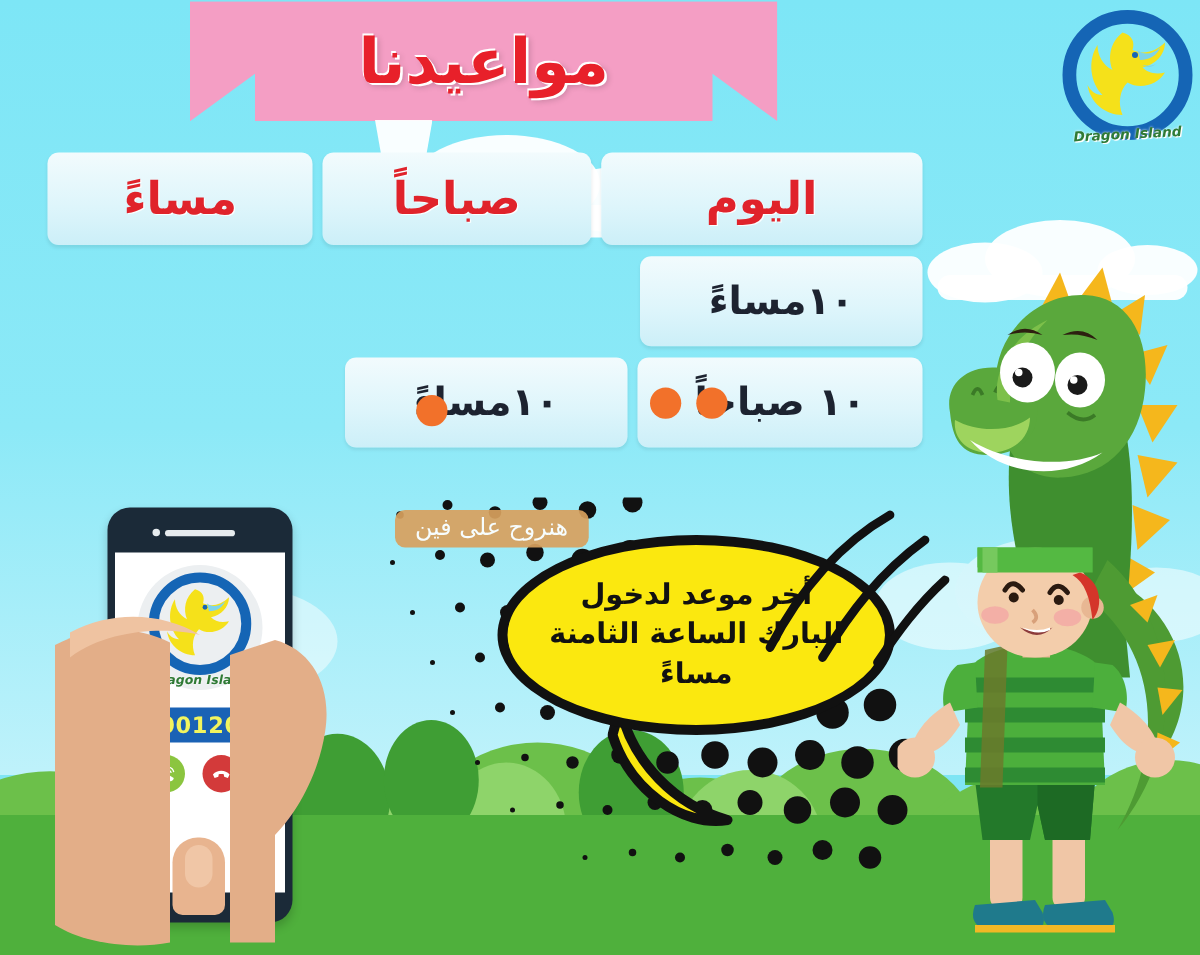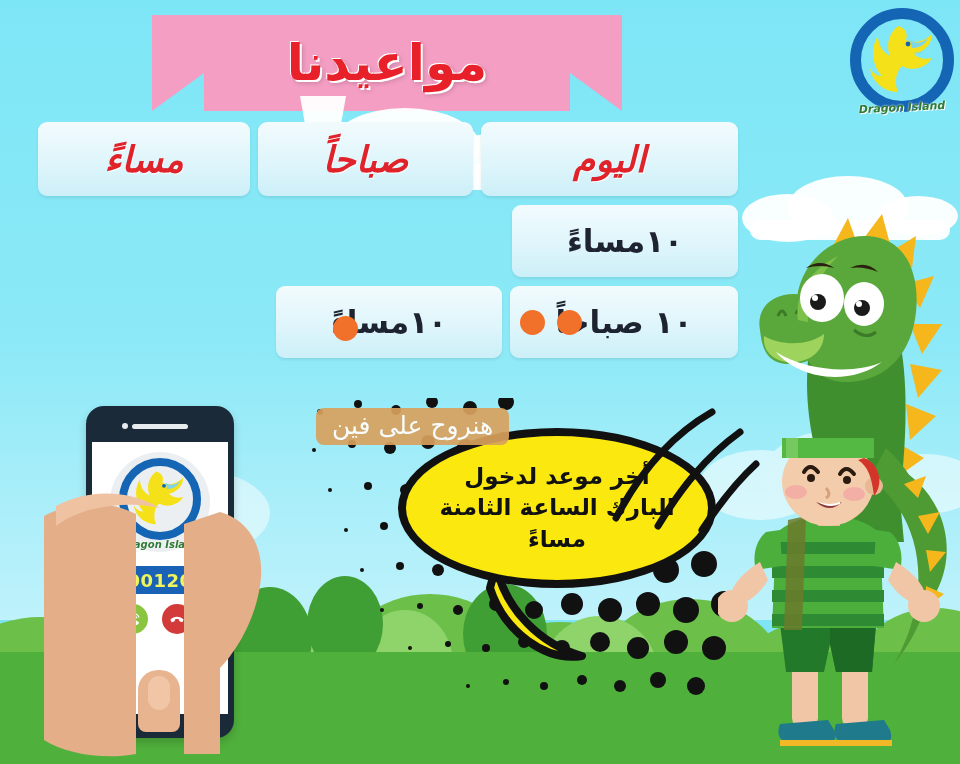--- a/index.html
+++ b/index.html
@@ -44,21 +44,21 @@
   .cg3 { left: 700px; top: 430px; opacity: .55; }
   .cg3 .c1 { width: 120px; height: 70px; left: 0; top: 20px; }
   .cg3 .c2 { width: 150px; height: 86px; left: 64px; top: 0px; }
   .cg3 .c3 { width: 110px; height: 60px; left: 170px; top: 24px; }
 
   .cg4 { left: 60px; top: 470px; opacity: .5; }
   .cg4 .c1 { width: 120px; height: 70px; left: 0; top: 20px; }
   .cg4 .c2 { width: 150px; height: 86px; left: 60px; top: 0px; }
 
   
-  .ribbon-wrap { position: absolute; left: 152px; top: 15px; width: 522px; height: 106px; }
+  .ribbon-wrap { position: absolute; left: 152px; top: 1px; width: 522px; height: 106px; }
   .ribbon-body {
     position: absolute; left: 0; top: 0; width: 470px; height: 96px;
     background: #f49ec4;
     clip-path: polygon(0 0, 470px 0, 470px 96px, 418px 58px, 418px 96px, 52px 96px, 52px 58px, 0 96px);
   }
   .ribbon-title {
     position: absolute; left: 0; top: 0; width: 470px; height: 96px;
     display: flex; align-items: center; justify-content: center;
     color: #e8202a;
     font-size: 50px; font-weight: bold;
@@ -81,21 +81,21 @@
     background: linear-gradient(180deg, #f2fbfd 0%, #ddf5fb 60%, #cceff8 100%);
     box-shadow: 0 2px 3px rgba(0,0,0,.08);
     display: flex; align-items: center; justify-content: center;
     direction: rtl;
     overflow: hidden;
   }
   .cell.day { width: 274px; }
   .cell.am  { width: 228px; }
   .cell.pm  { width: 226px; }
 
-  .head-row .cell { height: 74px; font-style: italic; }
+  .head-row .cell { height: 74px; }
   .body-row .cell { height: 72px; }
 
   .head-txt {
     color: #e0232b; font-size: 36px; font-weight: bold;
     text-shadow: 1px 1px 0 rgba(255,255,255,.9);
   }
   .body-txt {
     color: #1d2330; font-size: 31px; font-weight: bold;
   }
   .body-txt.small { font-size: 25px; }
@@ -131,21 +131,21 @@
     position: absolute; width: 25px; height: 25px; border-radius: 50%;
     background: #f2712a;
   }
   .wm-dot.d1 { left: 25px; top: -16px; }
   .wm-dot.d2 { left: 212px; top: -22px; }
   .wm-dot.d3 { left: 249px; top: -22px; }
   .wm-tag {
     position: absolute; left: 8px; top: 76px;
     background: #d8a15e; color: #ffffff;
     border-radius: 8px; padding: 3px 16px 5px 16px;
-    font-size: 25px; direction: rtl; opacity: .92;
+    font-size: 19px; direction: rtl; opacity: .92;
   }
 
   
   .ground {
     position: absolute; left: 0; bottom: 0; width: 960px; height: 112px;
     background: #4fb03c;
   }
   .bushrow { position: absolute; left: 0; bottom: 0; width: 960px; height: 300px; overflow: hidden; }
 
   

